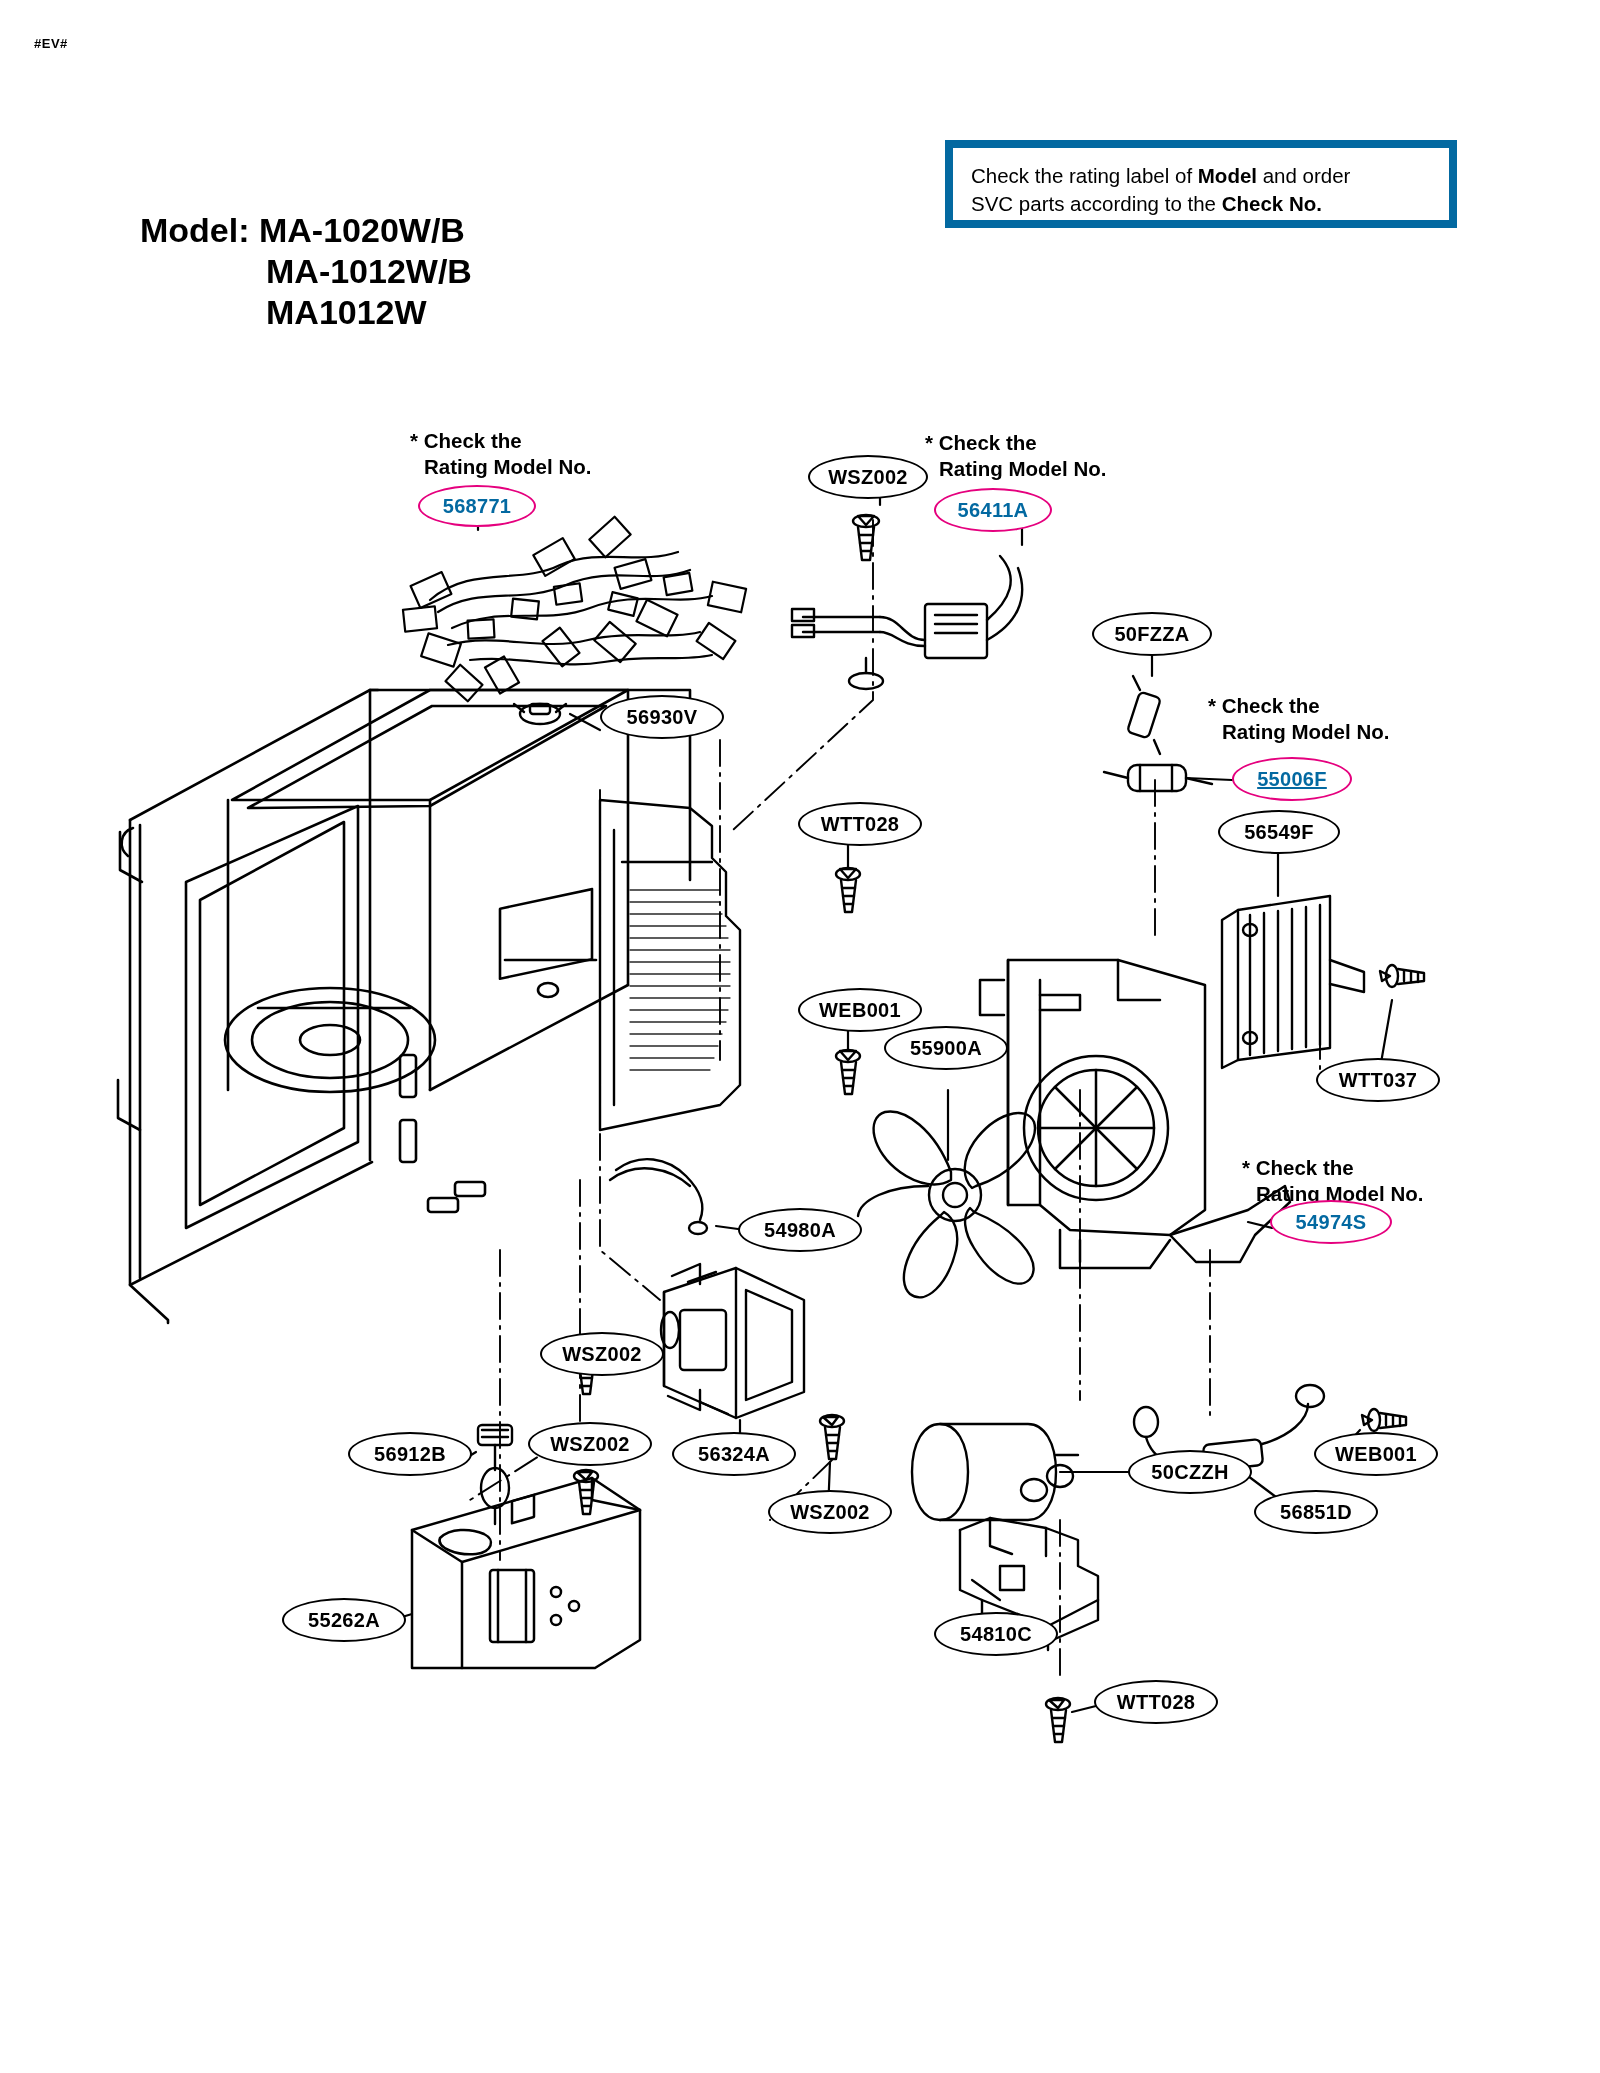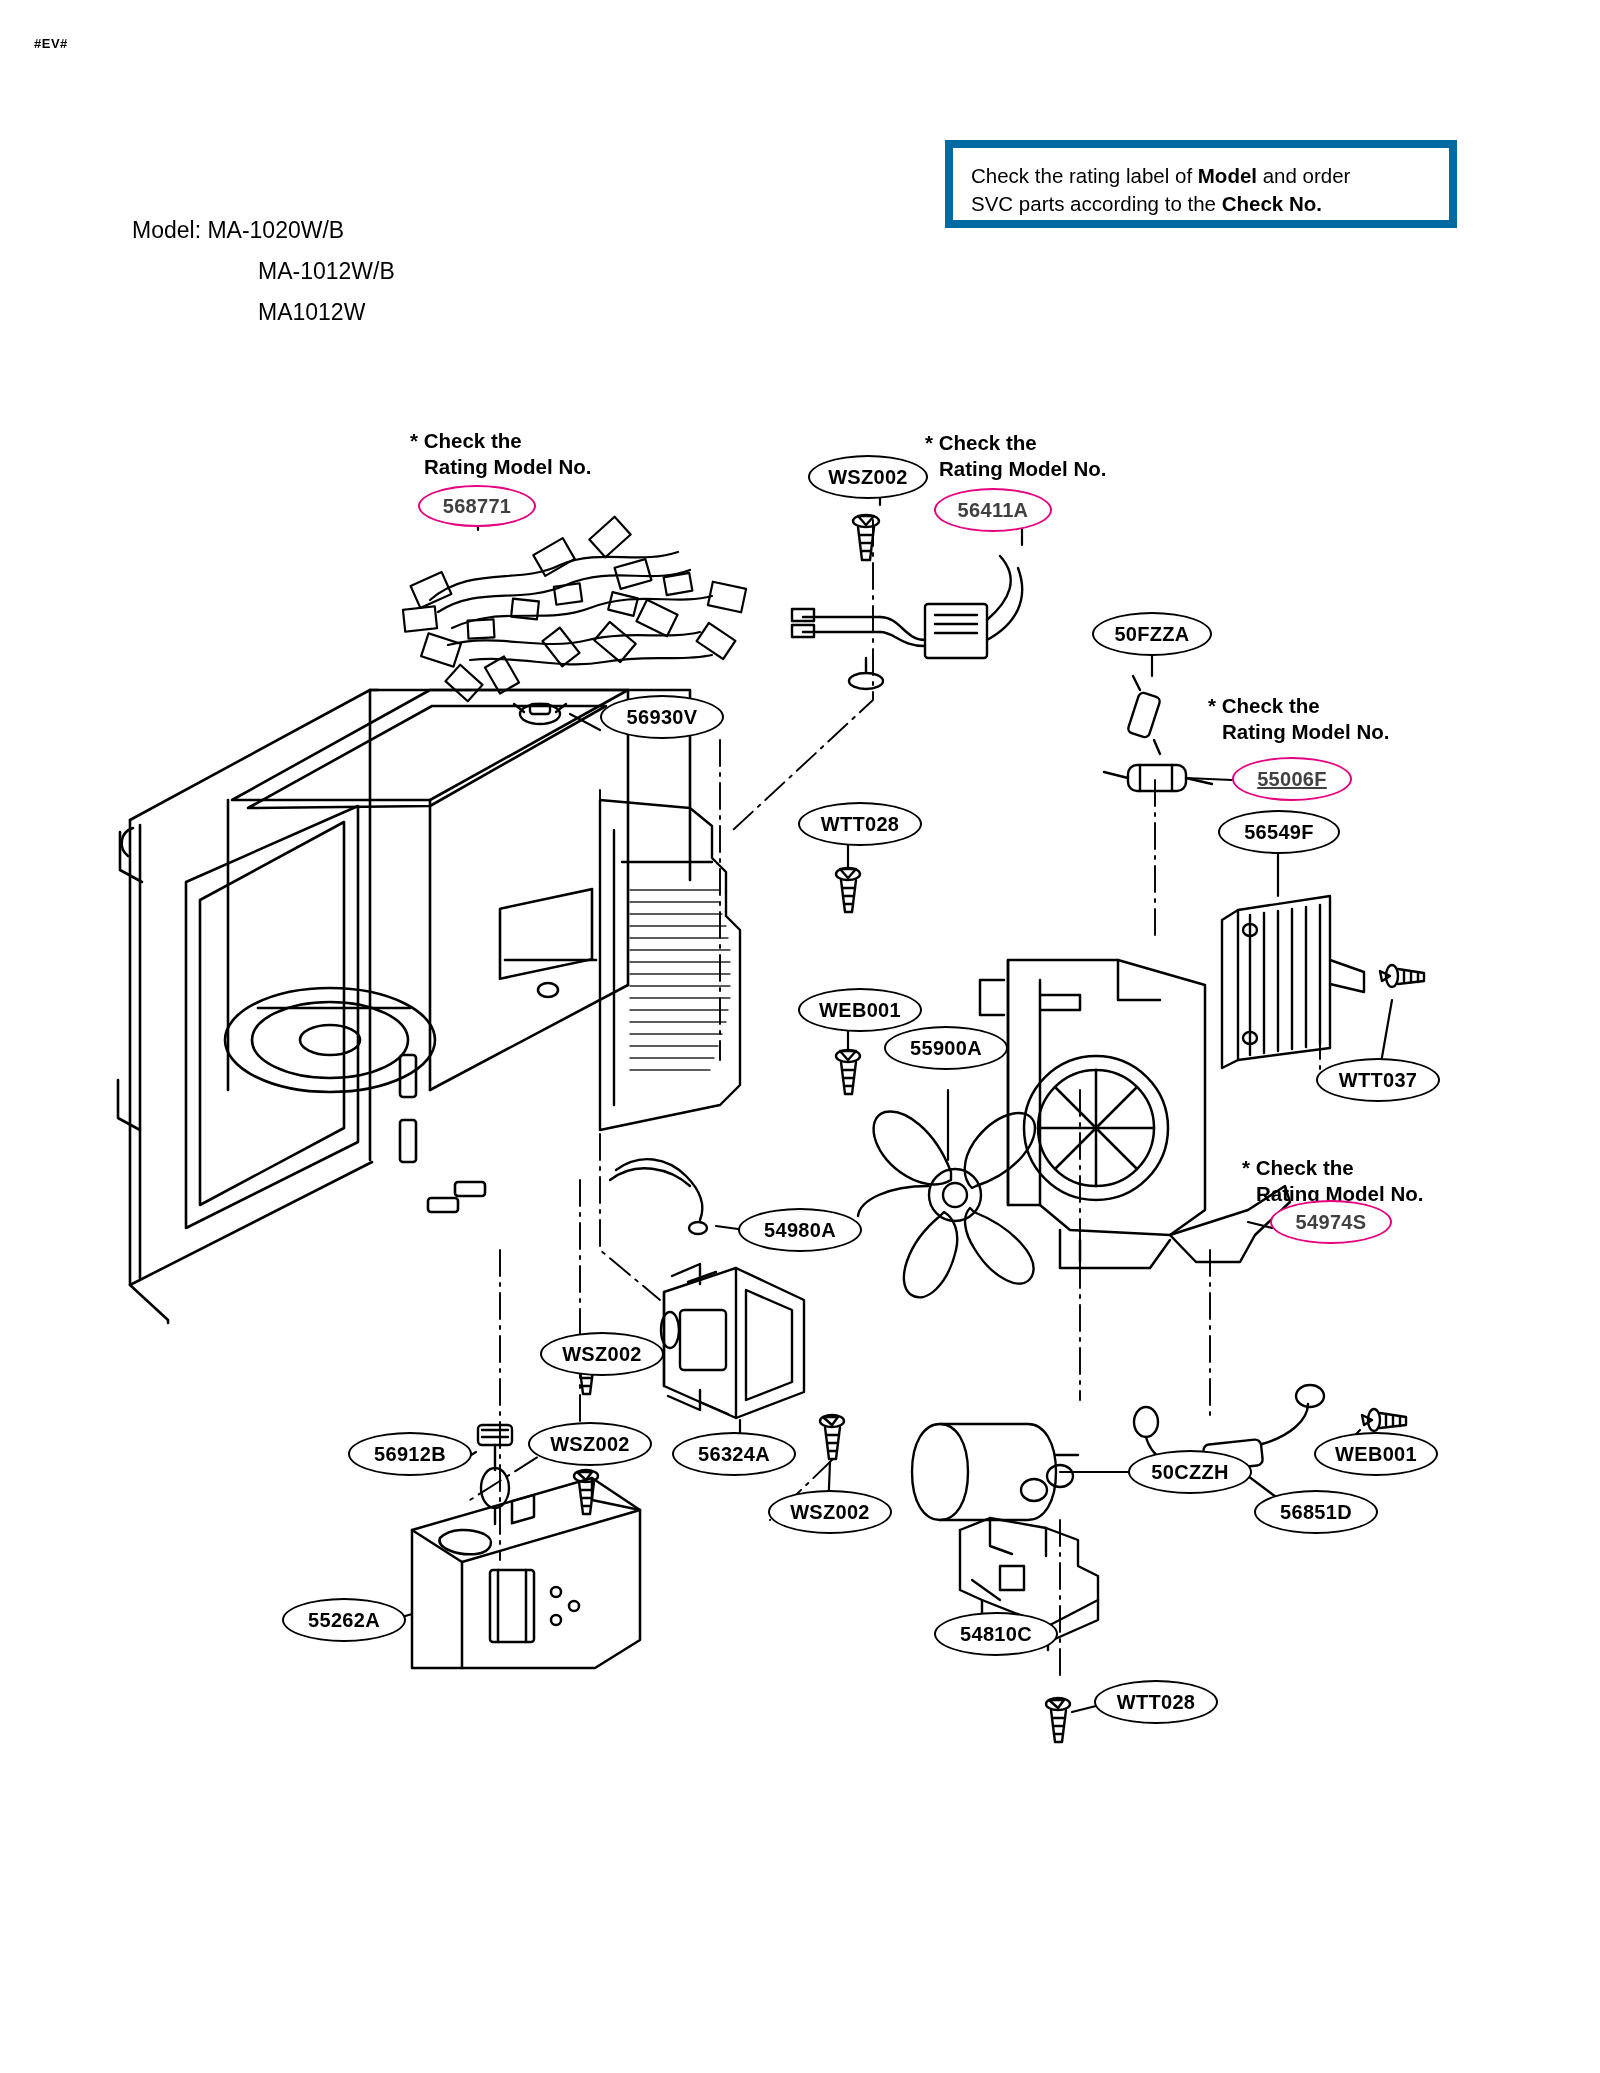--- a/index.html
+++ b/index.html
@@ -33,24 +33,24 @@
   .title {
     position: absolute;
     left: 130px;
     top: 137px;
     font-size: 40px;
     font-weight: bold;
     letter-spacing: 0.5px;
   }
   .model-block {
     position: absolute;
-    left: 132px;
+    left: 140px;
     top: 210px;
-    font-size: 23px;
-    font-weight: normal;
+    font-size: 34px;
+    font-weight: bold;
     line-height: 41px;
   }
   .model-line-2, .model-line-3 { padding-left: 126px; }
 
   .note-box {
     position: absolute;
     left: 945px;
     top: 140px;
     width: 512px;
     height: 88px;
@@ -81,21 +81,21 @@
     display: flex;
     align-items: center;
     justify-content: center;
     font-size: 20px;
     font-weight: bold;
     letter-spacing: 0.3px;
     white-space: nowrap;
   }
   .callout.pink {
     border-color: #e5007e;
-    color: #404040;
+    color: #0369a1;
   }
 
   
   .check-label {
     position: absolute;
     font-size: 20.5px;
     font-weight: bold;
     line-height: 26px;
     white-space: nowrap;
   }

